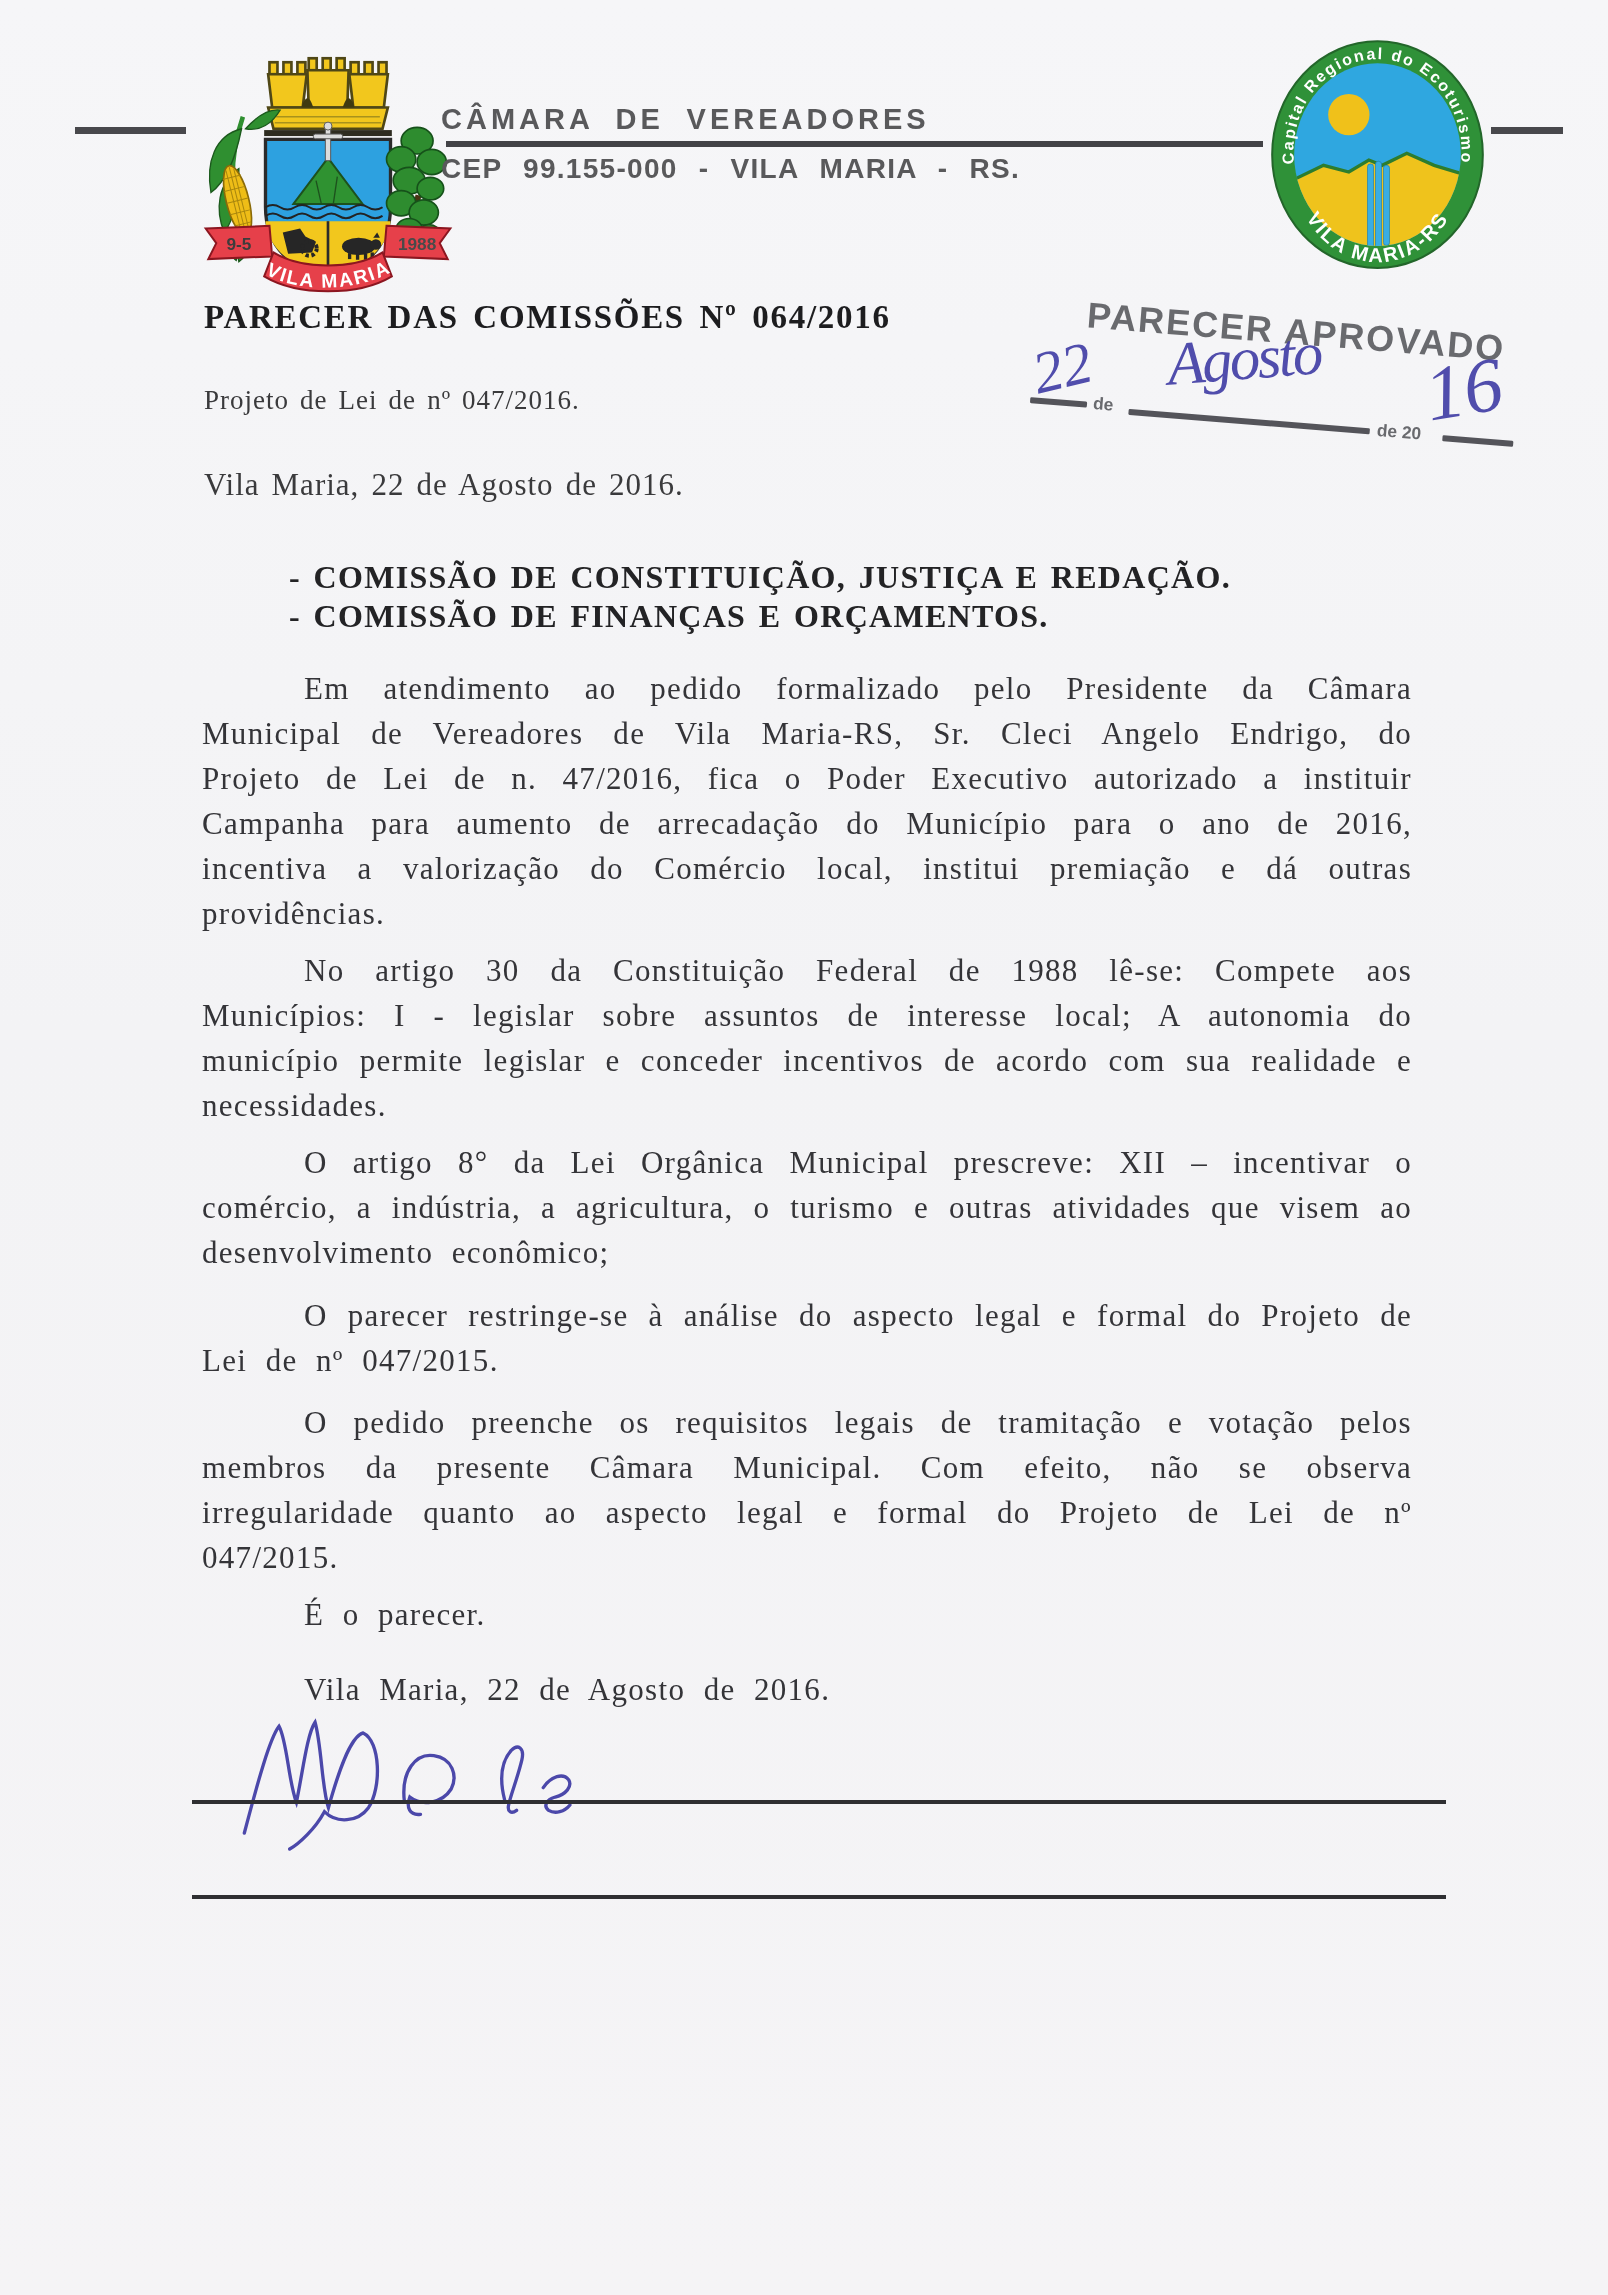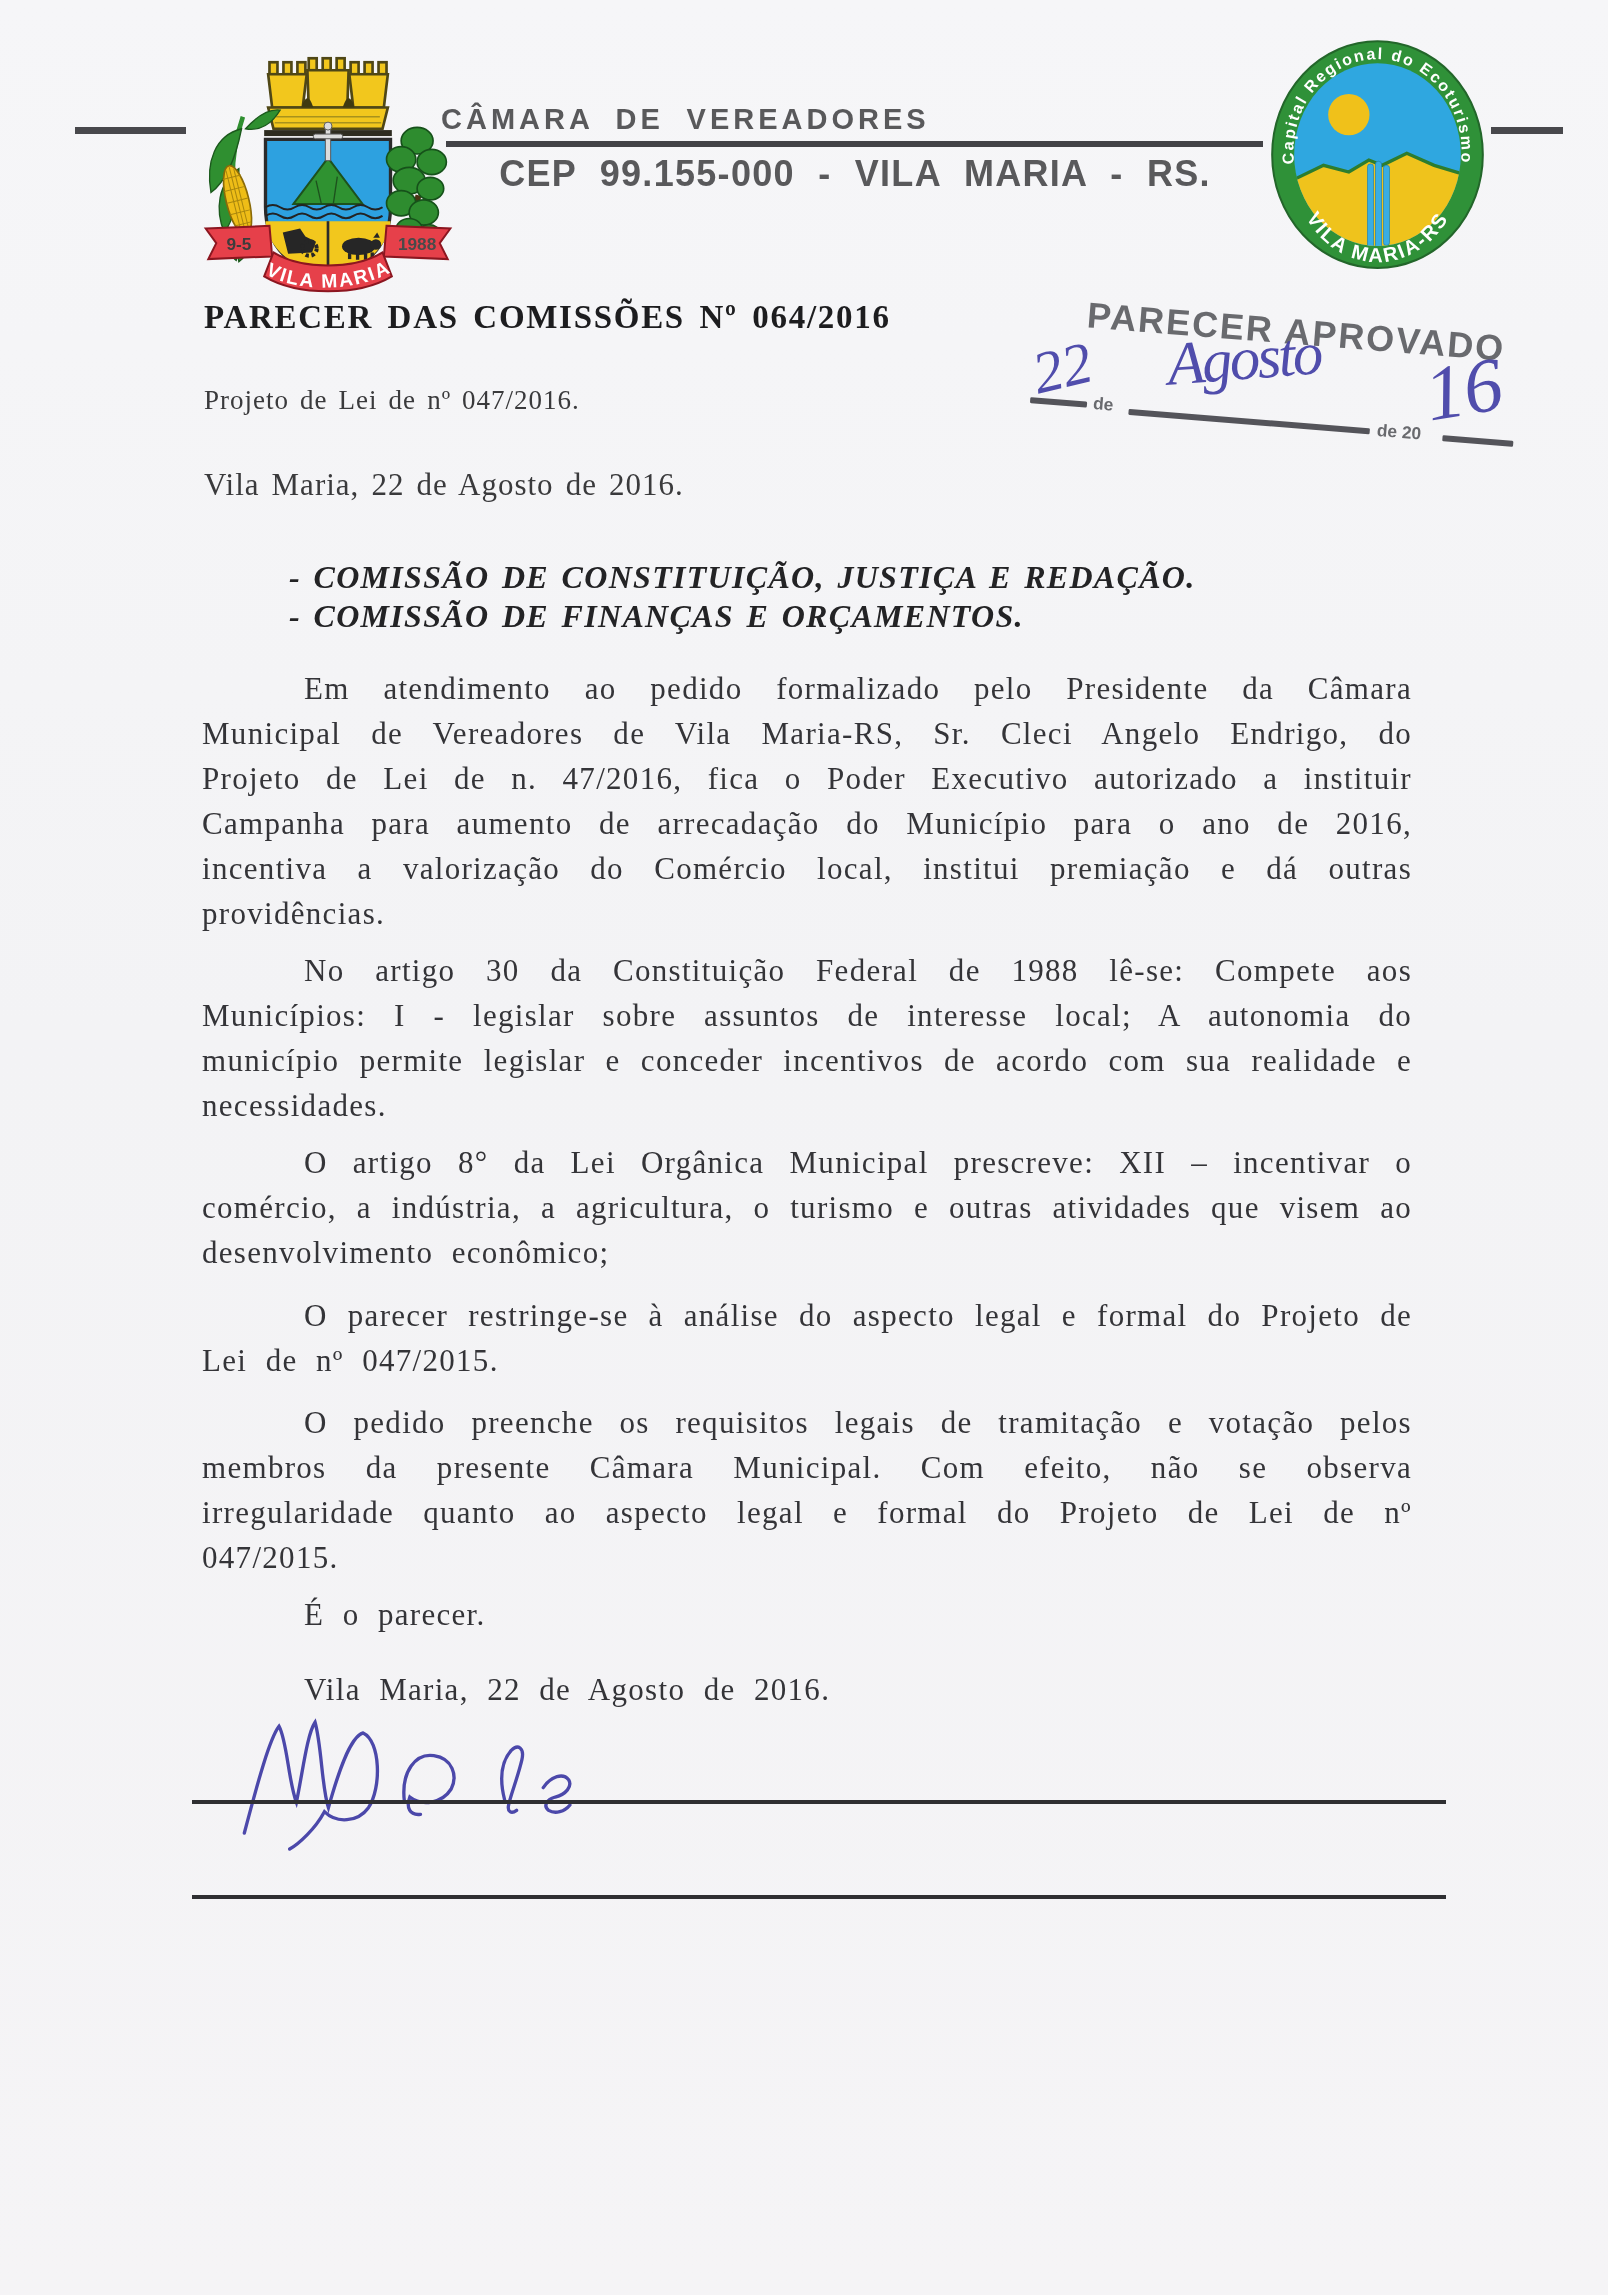--- a/index.html
+++ b/index.html
@@ -7,22 +7,22 @@
         background:linear-gradient(180deg,#f6f6f8 0%,#f3f3f5 45%,#f5f4f6 100%);
         font-family:"Liberation Serif", serif;}
   .abs{position:absolute;}
 
   
   .dash{position:absolute;background:#48484c;height:7.3px;}
   .org-title{position:absolute;left:441px;top:103px;width:828px;
              font-family:"Liberation Sans",sans-serif;font-weight:bold;font-size:29px;
              letter-spacing:4px;word-spacing:10.7px;color:#59595b;}
   .header-rule{position:absolute;left:446px;top:141px;width:817px;height:6px;background:#434347;}
-  .addr-line{position:absolute;left:441px;top:153px;width:828px;text-align:center;
-             font-family:"Liberation Sans",sans-serif;font-weight:bold;font-size:36px;
+  .addr-line{position:absolute;left:441px;top:153px;width:828px;
+             font-family:"Liberation Sans",sans-serif;font-weight:bold;font-size:28px;
              letter-spacing:1.3px;word-spacing:12px;color:#59595b;}
 
   
   .stamp{position:absolute;left:1034px;top:290px;width:574px;height:207px;
          transform:rotate(4.6deg);transform-origin:0 0;}
   .stamp-title{position:absolute;left:55px;top:0;font-family:"Liberation Sans",sans-serif;
                font-weight:bold;font-size:36px;letter-spacing:2px;color:#56575c;opacity:.88;}
   .stamp-seg{position:absolute;height:6px;background:#3e3e44;opacity:.88;border-radius:1.3px;}
   .stamp-small{position:absolute;font-family:"Liberation Sans",sans-serif;font-weight:bold;
                font-size:17.4px;color:#56575c;opacity:.88;}
@@ -32,21 +32,21 @@
   .hw-month{left:138px;top:17.4px;font-size:61px;letter-spacing:-2.7px;transform:rotate(-9deg);}
   .hw-year{left:398px;top:20px;font-size:77px;transform:rotate(-14deg);}
 
   
   .doc-title{position:absolute;left:204px;top:299px;font-weight:bold;font-size:33px;
              letter-spacing:1.7px;word-spacing:4.7px;color:#1d1d1f;}
   .doc-subject{position:absolute;left:204px;top:385px;font-size:27px;letter-spacing:1px;
                word-spacing:3.3px;color:#3a3a3c;}
   .doc-date-top{position:absolute;left:204px;top:467px;font-size:31px;letter-spacing:1px;
                 word-spacing:3.3px;color:#3a3a3c;}
-  .committees{position:absolute;left:289px;top:558px;font-style:italic;}
+  .committees{position:absolute;left:289px;top:558px;}
   .committees p{margin:0;font-weight:bold;font-size:32px;line-height:39px;
                 letter-spacing:1.3px;word-spacing:3.3px;color:#232325;}
   .body-text{position:absolute;left:190px;top:654px;width:1234px;}
   .body-text p{margin:12px;font-size:31px;line-height:45px;text-align:justify;
                text-indent:102px;letter-spacing:1.3px;word-spacing:9.4px;color:#343438;}
   .body-text p.sp1{margin-top:7.3px;} .body-text p.sp2{margin-top:6.7px;}
   .body-text p.sp3{margin-top:18px;font-family:Liberation Serif, serif;} .body-text p.sp4{margin-top:16.7px;}
   .body-text p.closing{margin-top:12px;text-align:left;}
   .body-text p.dateline{margin-top:30px;text-align:left;}
 

